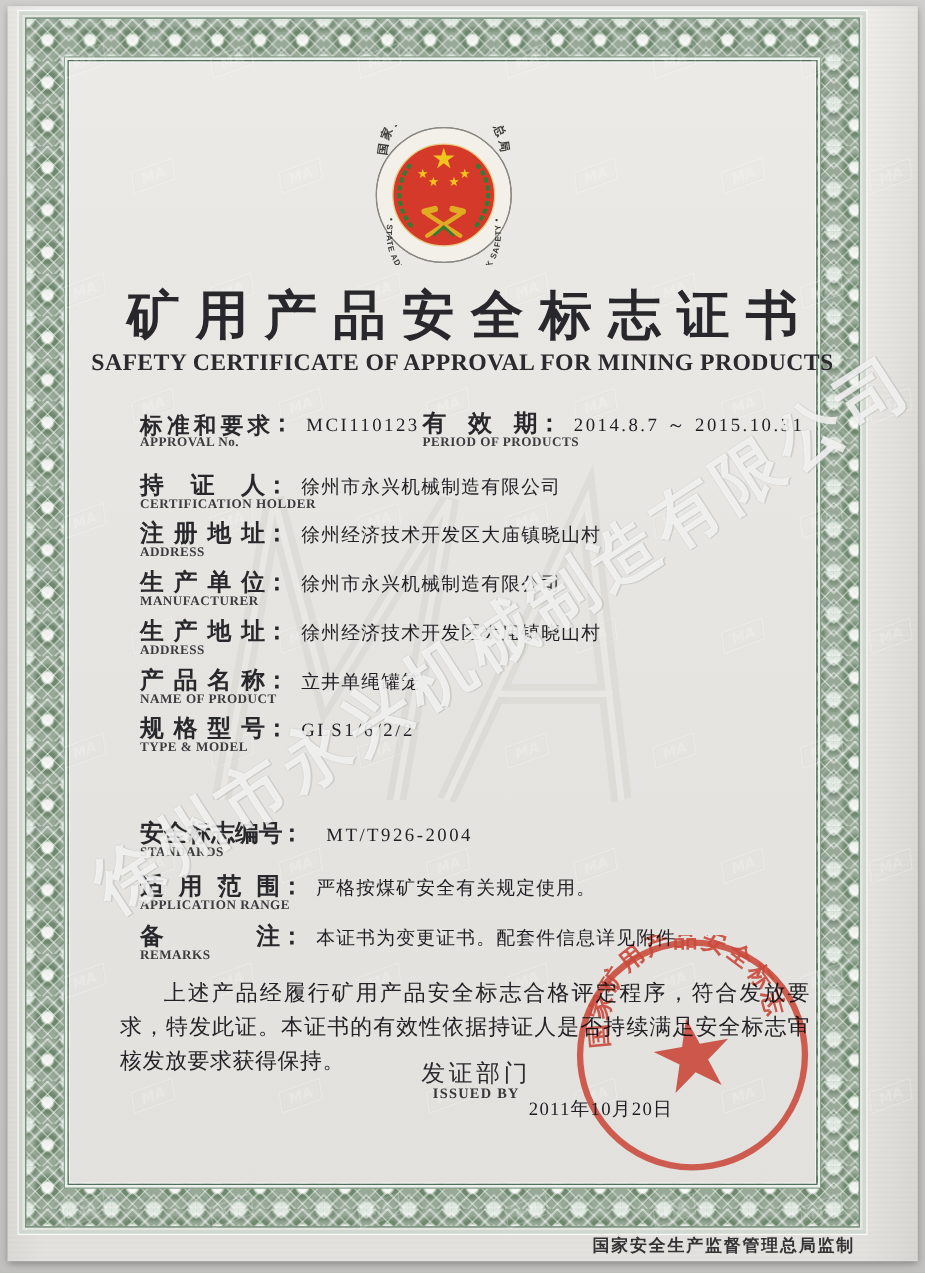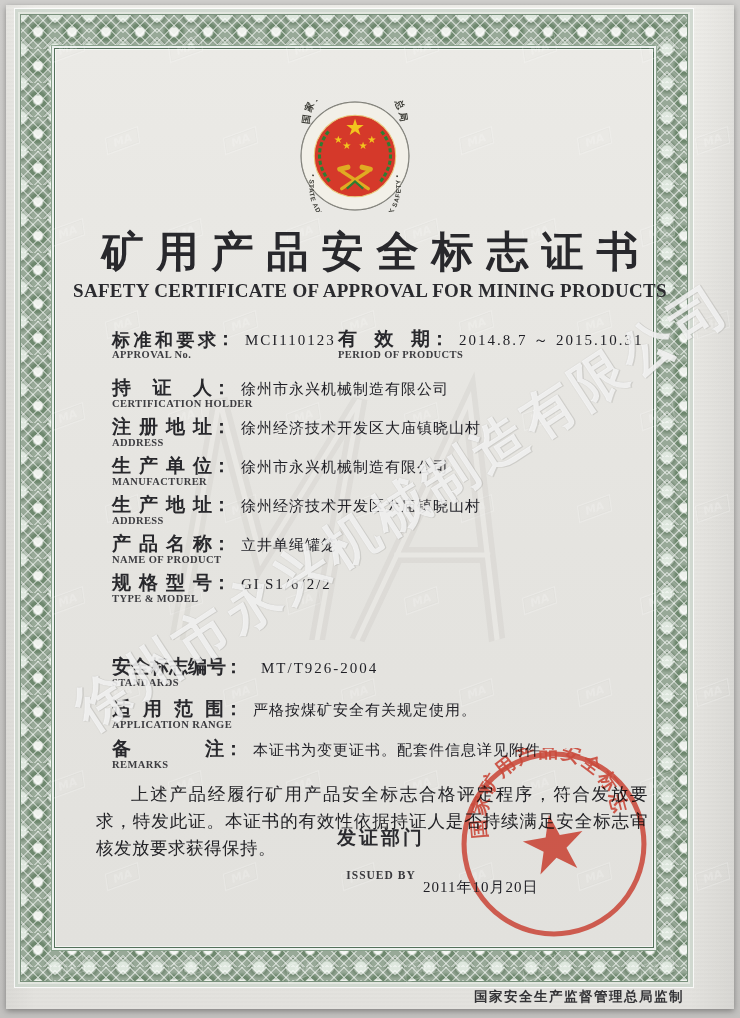--- a/index.html
+++ b/index.html
@@ -35,21 +35,21 @@
   
   .zh{font-size:19px;font-weight:700;color:#28282c;}
   .jl{display:inline-block;width:100px;text-align:justify;text-align-last:justify;vertical-align:bottom;}
   .colon{font-weight:700;}
   .val{font-size:15px;color:#1f1f25;margin-left:6px;letter-spacing:1px;}
   .cap{position:absolute;left:0;top:23px;font-size:10.5px;letter-spacing:.4px;color:#3c3c40;font-weight:600;white-space:nowrap;}
   .row{position:absolute;left:112px;white-space:nowrap;}
   .mono{letter-spacing:2px;}
   
   .statement{left:96px;top:781px;width:552px;font-size:17.5px;line-height:27px;text-align:justify;text-indent:2em;color:#232327;letter-spacing:.5px;}
-  .issued-zh{left:300px;top:825px;width:162px;text-align:center;font-size:19px;font-weight:700;letter-spacing:3px;color:#2a2a2e;}
+  .issued-zh{left:300px;top:846px;width:162px;text-align:center;font-size:19px;font-weight:400;letter-spacing:3px;color:#2a2a2e;}
   .issued-en{left:300px;top:869px;width:162px;text-align:center;font-size:11.5px;font-weight:600;letter-spacing:1px;color:#38383c;}
   .issue-date{left:423px;top:878px;font-size:15px;font-weight:400;color:#1e1e24;letter-spacing:1px;z-index:12;}
   .footer{right:56px;top:988px;font-size:13.5px;font-weight:700;letter-spacing:1.5px;color:#333336;}
   
   .wm-company{left:55px;top:330px;width:660px;font-size:54px;font-weight:700;letter-spacing:5px;
     color:rgba(255,255,255,.78);transform:rotate(-33deg);transform-origin:50% 50%;
     text-shadow:0 0 1px rgba(130,130,128,.4),1px 1px 0 rgba(150,150,148,.25);z-index:9;pointer-events:none;white-space:nowrap;top:500px;left:28px;}
   .wm-ma-big{left:170px;top:340px;width:420px;height:330px;z-index:2;opacity:.5;pointer-events:none;}
   .emboss{position:absolute;border:1px solid rgba(255,255,255,.6);color:rgba(255,255,255,.55);
     font-family:"DejaVu Sans",sans-serif;font-weight:700;font-size:11px;padding:1px 7px;

